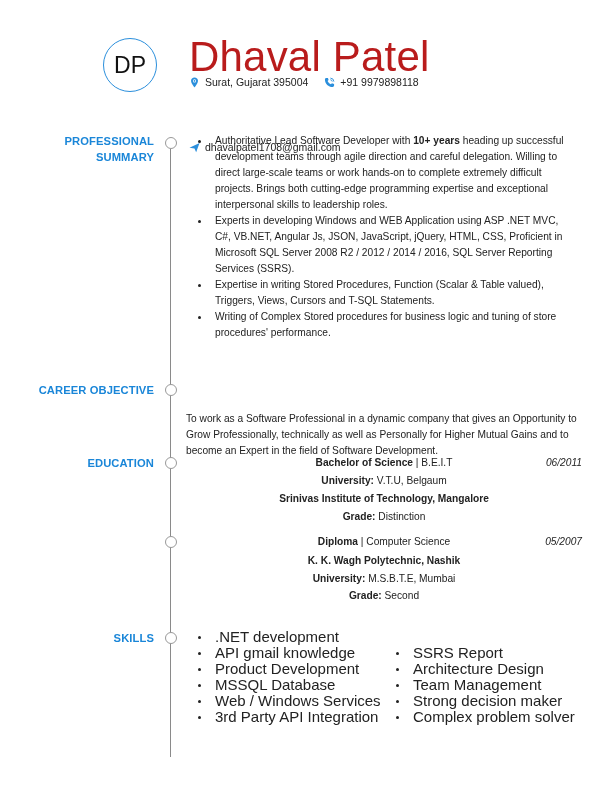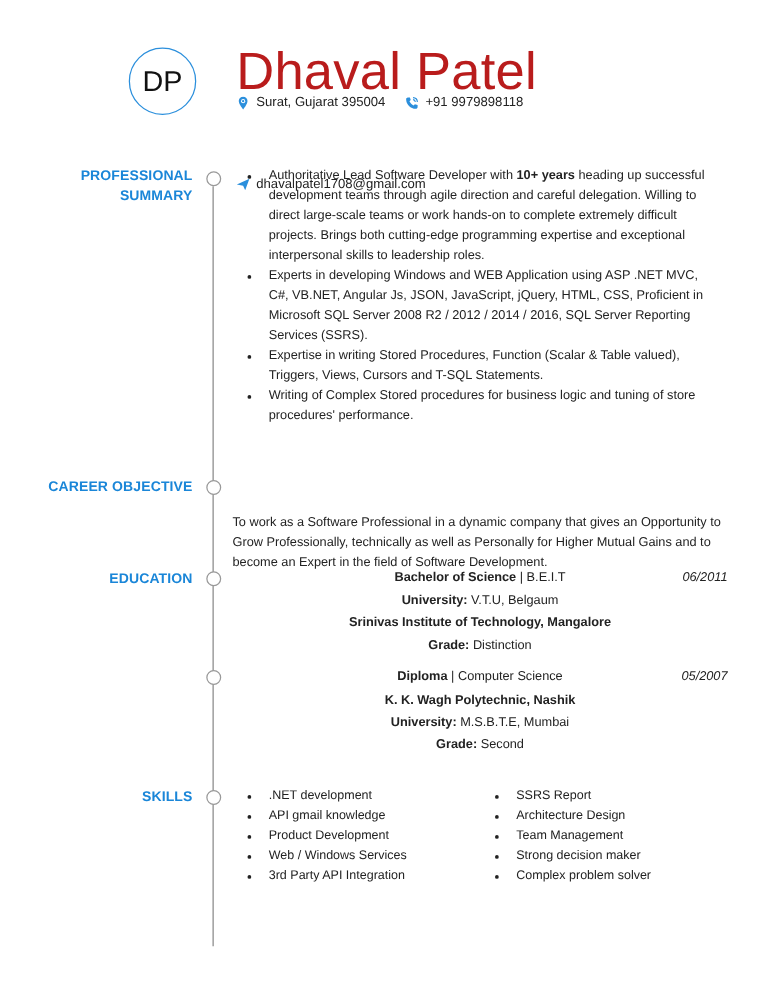--- a/index.html
+++ b/index.html
@@ -43,21 +43,21 @@
   ul.bullets li::before {
     content: ""; position: absolute; left: 12px; top: 6.5px; width: 3px; height: 3px; border-radius: 50%; background: #222;
   }
 
   .edu-block { position: absolute; left: 186px; width: 396px; font-size: 10.2px; color: #222; text-align: center; }
   .edu-line { height: 19px; line-height: 19px; position: relative; }
   .edu-line.sm { height: 17px; line-height: 17px; }
   .date { position: absolute; right: 0; top: 0; font-style: italic; }
   b { font-weight: bold; }
 
-  .skills { position: absolute; left: 186px; top: 629px; display: flex; font-size: 10px; line-height: 16px; align-items: flex-end; }
+  .skills { position: absolute; left: 186px; top: 629px; display: flex; font-size: 15px; line-height: 16px; align-items: flex-end; }
   .skills ul { list-style: none; }
   .skills li { position: relative; padding-left: 29px; }
   .skills li::before {
     content: ""; position: absolute; left: 12px; top: 6.5px; width: 3px; height: 3px; border-radius: 50%; background: #222;
   }
   .skills .col1 { width: 198px; }
 </style>
 </head>
 <body>
 
@@ -135,20 +135,21 @@
   <div class="edu-line sm"><b>University:</b><span> M.S.B.T.E, Mumbai</span></div>
   <div class="edu-line sm"><b>Grade:</b><span> Second</span></div>
 </div>
 
 <div class="section-title" style="top:630px">SKILLS</div>
 <div class="skills">
   <ul class="col1">
     <li>.NET development</li>
     <li>API gmail knowledge</li>
     <li>Product Development</li>
+    <li>MSSQL Database</li>
     <li>Web / Windows Services</li>
     <li>3rd Party API Integration</li>
   </ul>
   <ul class="col2">
     <li>SSRS Report</li>
     <li>Architecture Design</li>
     <li>Team Management</li>
     <li>Strong decision maker</li>
     <li>Complex problem solver</li>
   </ul>

